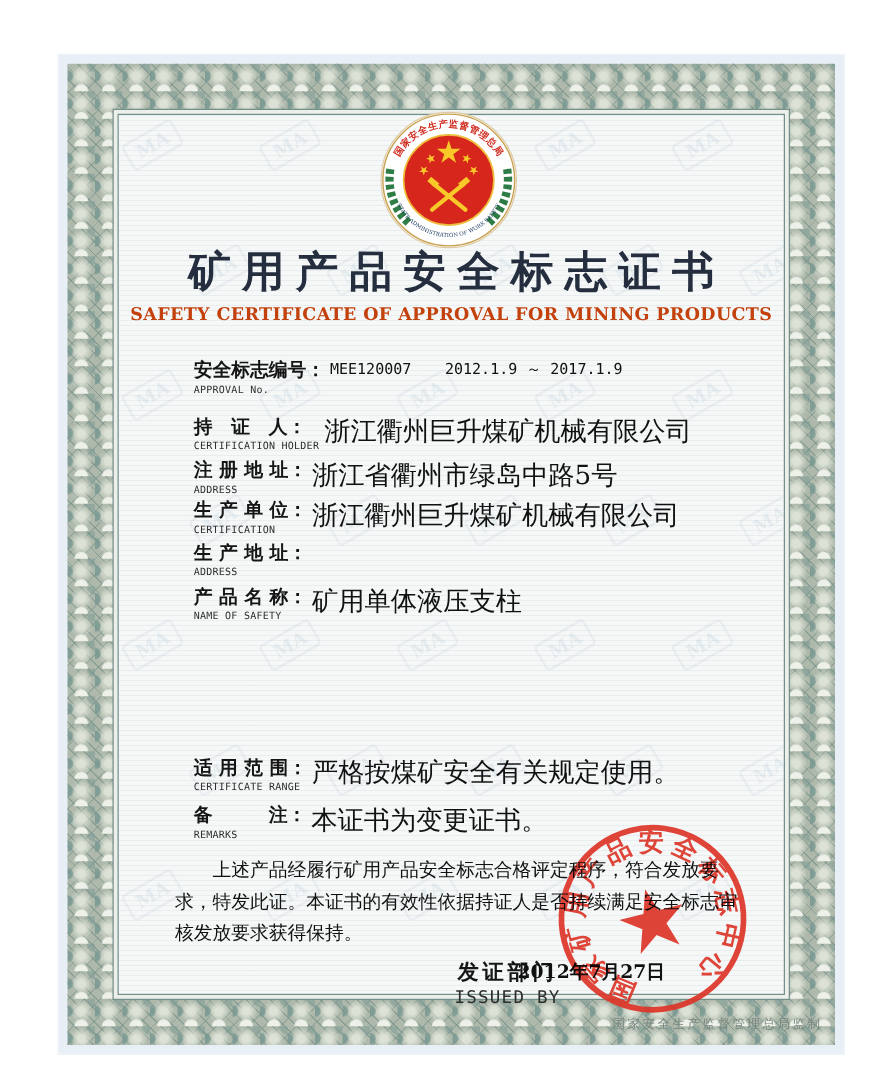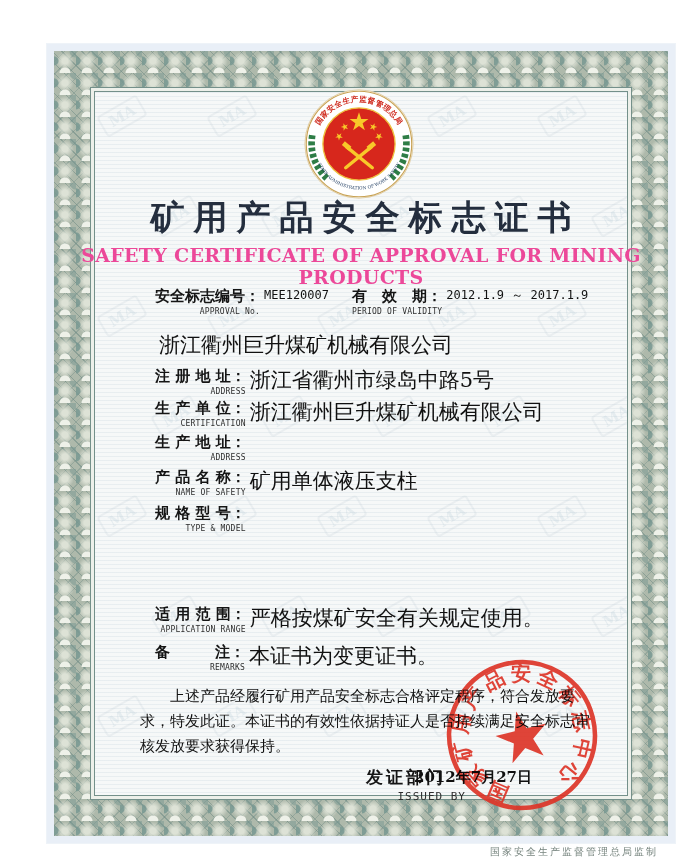--- a/index.html
+++ b/index.html
@@ -33,44 +33,44 @@
       border:2px solid rgba(145,172,190,.12);border-radius:4px;padding:1px 7px;}
 
   
   .content{position:absolute;inset:0;z-index:3;}
   .emblem{position:absolute;left:248px;top:36px;width:114px;height:114px;}
 
   .title{position:absolute;left:0;top:144px;width:100%;text-align:center;
          font-weight:bold;font-size:34px;letter-spacing:9px;text-indent:9px;
          color:#242e3e;}
   .subtitle{position:absolute;left:0;top:193px;width:100%;text-align:center;
-         font-weight:bold;font-size:19px;letter-spacing:.3px;color:#ec4899;}
+         font-weight:bold;font-size:14px;letter-spacing:.3px;color:#c2410c;}
 
   .row{position:absolute;left:101px;width:480px;display:flex;align-items:flex-start;}
   .lab{display:inline-block;min-width:90px;flex:0 0 auto;}
   .cn{display:block;font-size:15px;font-weight:bold;white-space:nowrap;color:#151515;}
   .en{display:block;font-size:8px;font-family:"DejaVu Sans Mono",monospace;
-      font-style:normal;margin-top:1px;color:#2d2d2d;white-space:nowrap;letter-spacing:.2px;text-align:right;}
+      font-style:normal;margin-top:1px;color:#2d2d2d;white-space:nowrap;letter-spacing:.2px;}
   .val{font-size:21px;padding-left:4px;line-height:1.25;color:#111;}
   .val.num{font-family:"DejaVu Sans Mono",monospace;font-size:12px;padding-top:1px;}
   .group2{position:absolute;left:197px;top:0;display:flex;align-items:flex-start;}
 
   .statement{position:absolute;left:86px;top:633px;width:454px;font-size:15px;
              line-height:25px;text-indent:2em;color:#111;}
 
   .issued{position:absolute;left:292px;top:681px;width:120px;text-align:center;}
   .issued .cn{font-size:17px;letter-spacing:3px;margin-top:34px;}
-  .issued .en{font-size:11px;letter-spacing:1px;}
+  .issued .en{font-size:14px;letter-spacing:1px;}
   .issue-date{position:absolute;left:360px;top:717px;font-size:15px;font-weight:bold;color:#101010;}
 
   .seal{position:absolute;left:382px;top:598px;width:172px;height:172px;z-index:4;
         transform:rotate(-14deg);mix-blend-mode:multiply;opacity:.92;}
   .seal text{font-family:"DejaVu Serif",serif;font-weight:bold;font-size:20px;}
 
-  .footer-note{position:absolute;left:490px;top:845px;font-size:10px;letter-spacing:2px;
+  .footer-note{position:absolute;left:490px;top:812px;font-size:10px;letter-spacing:2px;
         color:#77857f;filter:blur(.4px);}
 
   
   .emb-top{font-size:8px;font-weight:bold;fill:#cf2a1e;letter-spacing:.5px;}
   .emb-bot{font-size:4.6px;fill:#1d3a5f;font-family:"DejaVu Serif",serif;}
 </style>
 </head>
 <body>
 
 <div class="paper">
@@ -147,29 +147,29 @@
     <div class="title">矿用产品安全标志证书</div>
     <div class="subtitle">SAFETY CERTIFICATE OF APPROVAL FOR MINING PRODUCTS</div>
 
     <div class="row" style="top:236px">
       <span class="lab">
         <b class="cn">安全标志编号：</b>
         <i class="en">APPROVAL No.</i>
       </span>
       <span class="val num">MEE120007</span>
       <span class="group2">
-        <span class="lab" style="min-width:88px">
-          <b class="cn">有　效　期：</b>
-          <i class="en">PERIOD OF VALIDITY</i>
-        </span>
         <span class="val num">2012.1.9 ～ 2017.1.9</span>
       </span>
     </div>
 
     <div class="row" style="top:281px">
+      <span class="lab">
+        <b class="cn">持　证　人：</b>
+        <i class="en">CERTIFICATION HOLDER</i>
+      </span>
       <span class="val">浙江衢州巨升煤矿机械有限公司</span>
     </div>
 
     <div class="row" style="top:316px">
       <span class="lab">
         <b class="cn">注 册 地 址：</b>
         <i class="en">ADDRESS</i>
       </span>
       <span class="val">浙江省衢州市绿岛中路5号</span>
     </div>
@@ -191,31 +191,27 @@
 
     <div class="row" style="top:417px">
       <span class="lab">
         <b class="cn">产 品 名 称：</b>
         <i class="en">NAME OF SAFETY</i>
       </span>
       <span class="val">矿用单体液压支柱</span>
     </div>
 
     <div class="row" style="top:453px">
-      <span class="lab">
-        <b class="cn">规 格 型 号：</b>
-        <i class="en">TYPE &amp; MODEL</i>
-      </span>
     </div>
 
 
     <div class="row" style="top:554px">
       <span class="lab">
         <b class="cn">适 用 范 围：</b>
-        <i class="en">APPLICATION RANGE</i>
+        <i class="en">CERTIFICATE RANGE</i>
       </span>
       <span class="val">严格按煤矿安全有关规定使用。</span>
     </div>
 
     <div class="row" style="top:592px">
       <span class="lab">
         <b class="cn">备　　　注：</b>
         <i class="en">REMARKS</i>
       </span>
       <span class="val">本证书为变更证书。</span>

